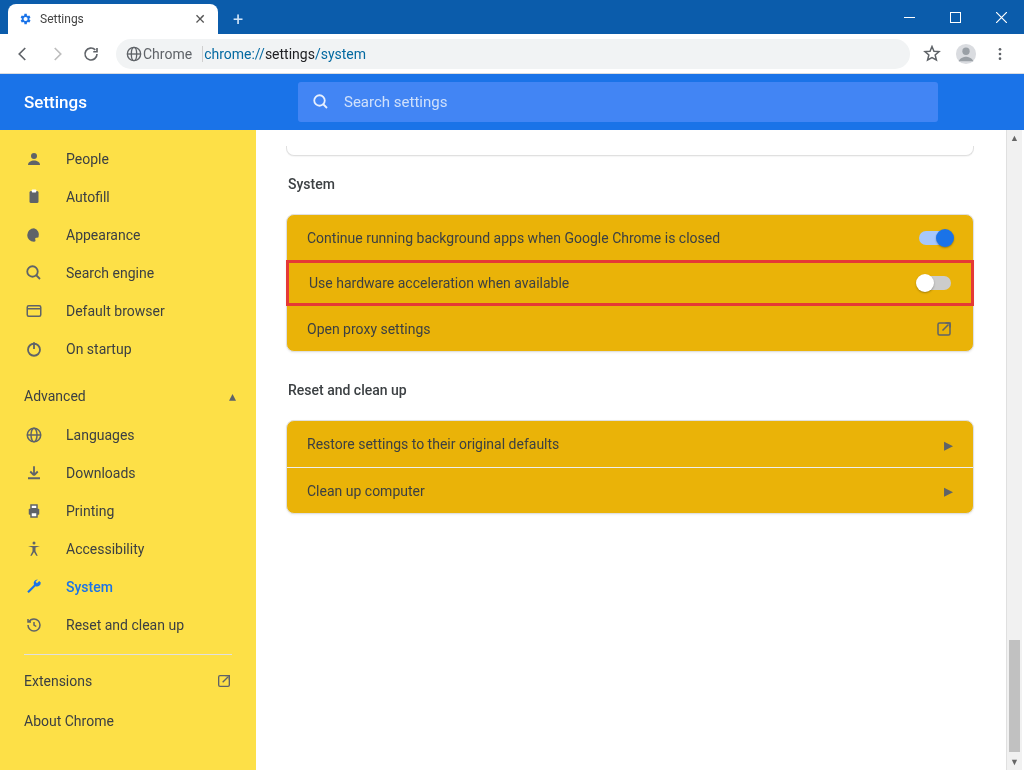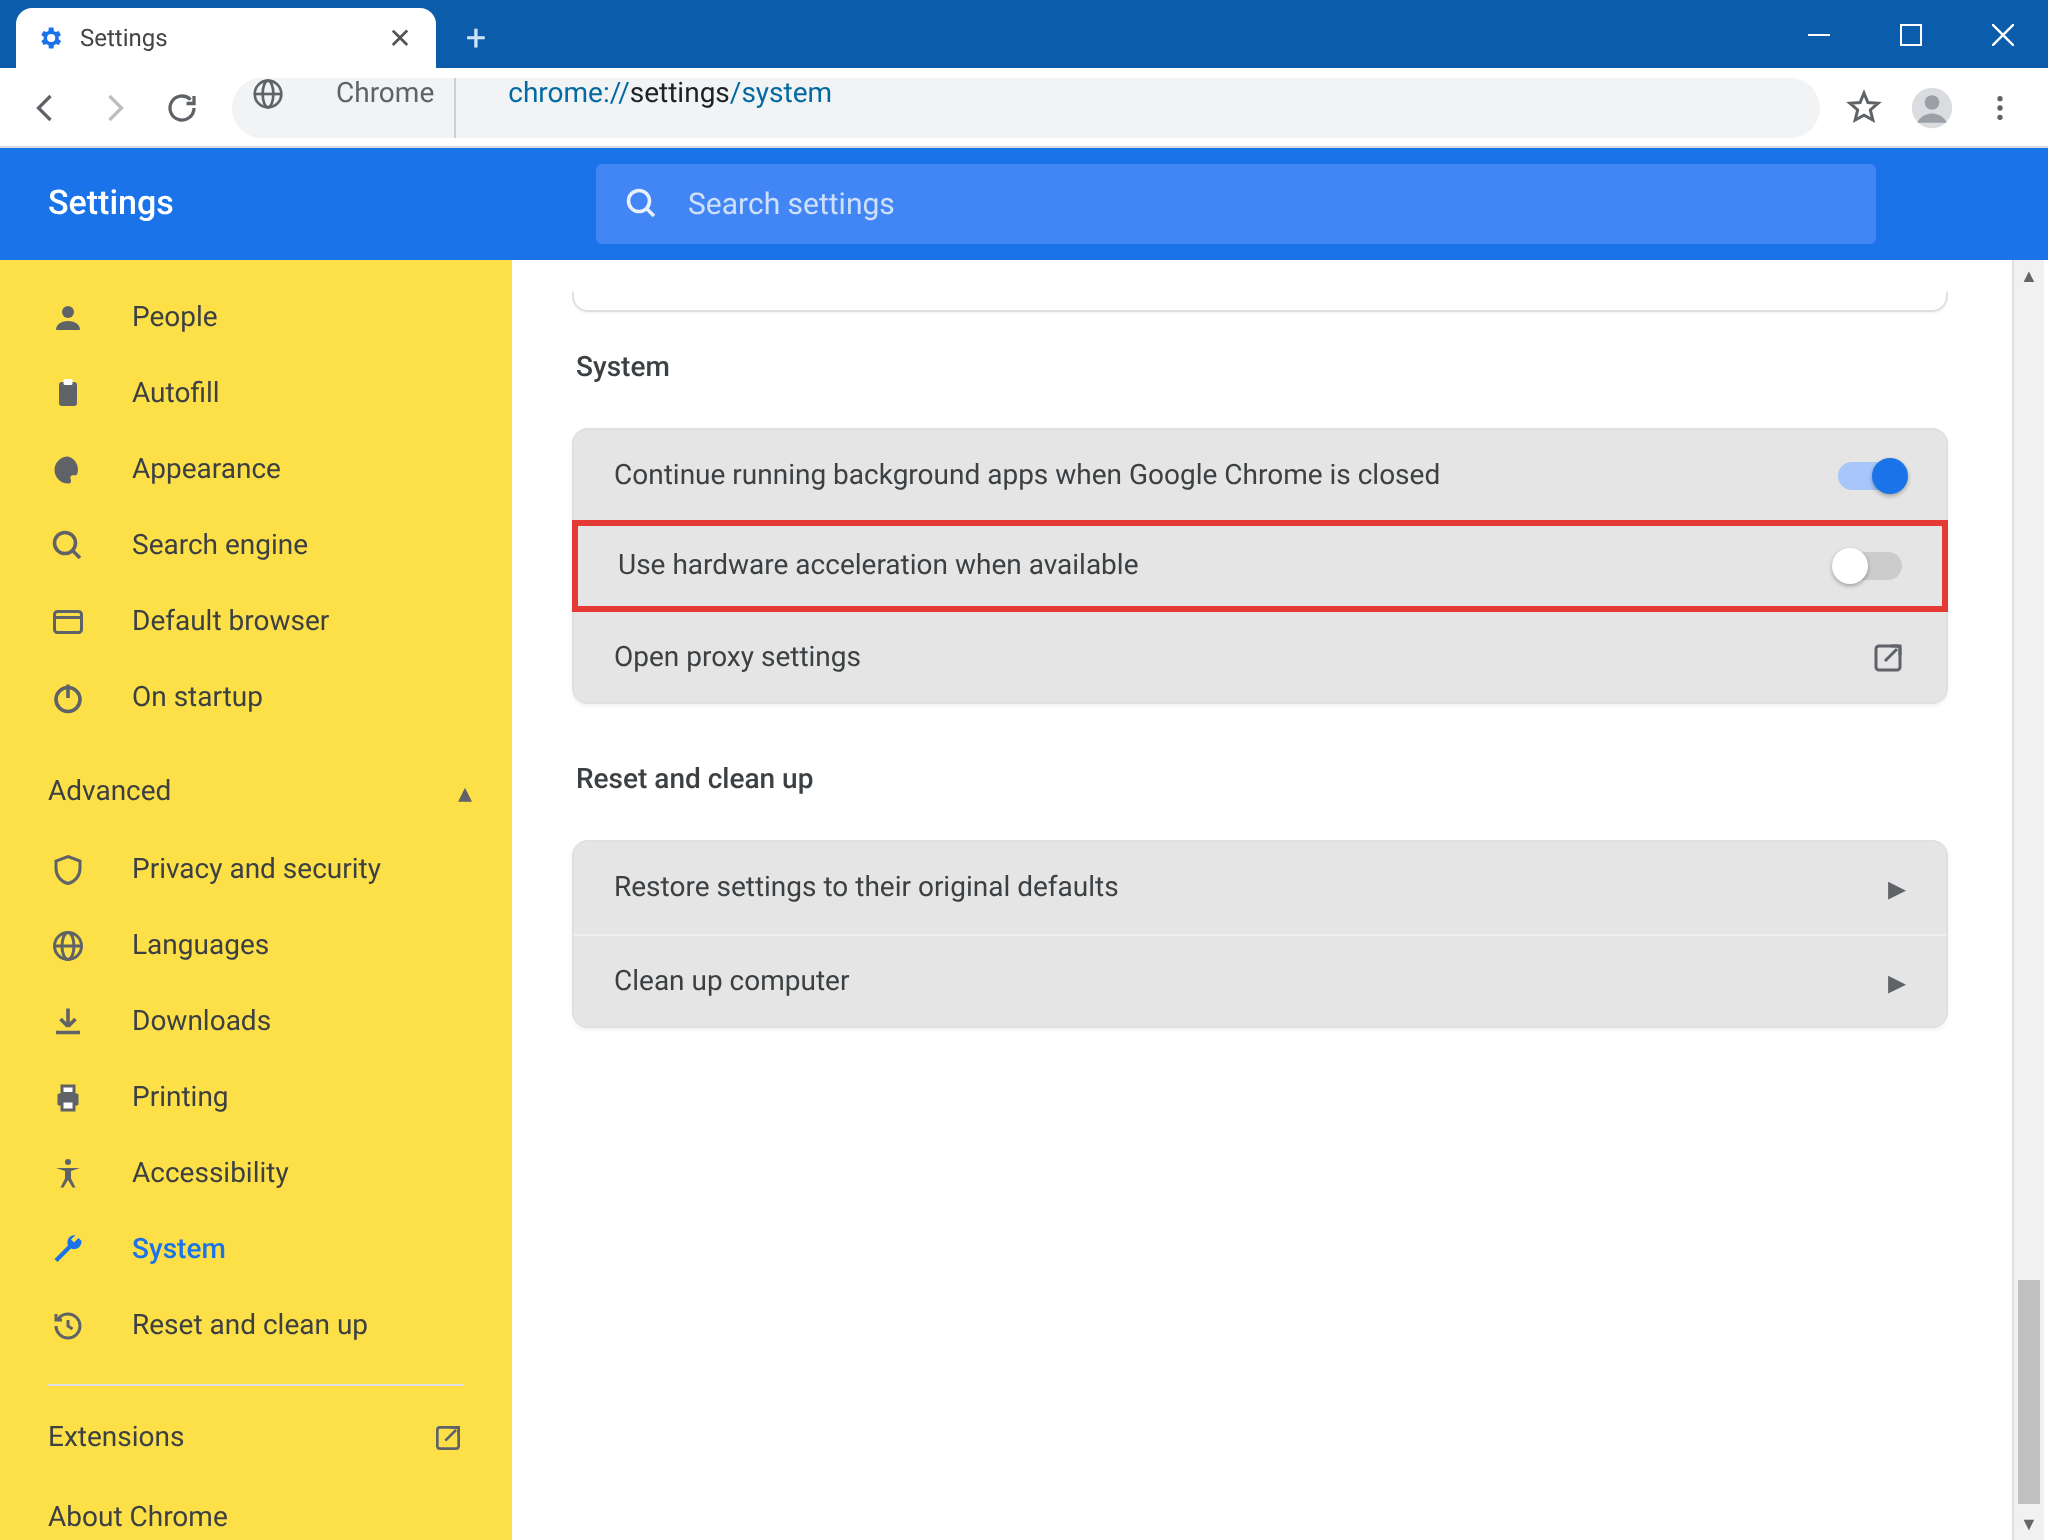--- a/index.html
+++ b/index.html
@@ -12,21 +12,21 @@
   .tab-title { font-size: 12px; color: #444; flex:1; }
   .tab-close { width:16px; height:16px; display:flex; align-items:center; justify-content:center; color:#555; cursor:pointer; font-size:14px;}
   .newtab { width:28px; height:28px; display:flex; align-items:center; justify-content:center; color:#cfe3f7; font-size:18px; cursor:pointer; margin-left:6px; margin-bottom:1px;}
   .win-controls { margin-left:auto; display:flex; height:34px; }
   .win-btn { width:46px; display:flex; align-items:center; justify-content:center; color:#fff; font-size:14px; cursor:pointer;}
   
   
   .toolbar { height: 40px; background:#fff; border-bottom:1px solid #dadce0; display:flex; align-items:center; padding:0 8px; gap:4px;}
   .nav-btn { width:30px; height:30px; display:flex; align-items:center; justify-content:center; color:#5f6368; border-radius:50%; cursor:pointer;}
   .nav-btn.disabled { color:#bdbdbd; cursor:default;}
-  .omnibox { flex:1; height:30px; background:#f1f3f4; border-radius:15px; display:flex; padding:0 10px; gap:26px; margin:0 6px;}
+  .omnibox { flex:1; height:30px; background:#f1f3f4; border-radius:15px; display:flex; align-items:center; padding:0 10px; gap:1px; margin:0 6px;}
   .omni-icon { color:#5f6368; display:flex; }
   .omni-label { font-size:14px; color:#5f6368; border-right:1px solid #cfcfcf; padding-right:10px;}
   .omni-url { font-size:14px; color:#202124; }
   .omni-url .dim { color:#0369a1; }
   .tb-right { display:flex; align-items:center; gap:10px; padding-right:4px;}
   .tb-icon { color:#5f6368; width:24px; height:24px; display:flex; align-items:center; justify-content:center; cursor:pointer;}
 
   
   .header { height:56px; background:#1a73e8; display:flex; align-items:center; padding-left:24px; color:#fff; }
   .header-title { font-size:17px; font-weight:500; }
@@ -44,21 +44,21 @@
   .side-item.active .icn { color:#1a73e8;}
   .adv-header { height:40px; display:flex; align-items:center; padding:0 20px 0 24px; font-size:14px; color:#3c4043; cursor:pointer; margin-top:8px;}
   .adv-header .chev { margin-left:auto; color:#5f6368;}
   .side-divider { height:1px; background:#e0e0e0; margin:10px 24px 6px 24px;}
   .ext-row { height:40px; display:flex; align-items:center; padding:0 24px; font-size:14px; color:#3c4043; cursor:pointer;}
   .ext-row .open-icon { margin-left:auto; color:#5f6368;}
 
   .main { flex:1; background:#fff; padding:16px 50px 0 30px; position:relative; overflow:hidden;}
   .stub-card { height:10px; border:1px solid #e0e0e0; border-top:none; border-radius:0 0 8px 8px; margin-bottom:20px; background:#fff; box-shadow:0 1px 1px rgba(0,0,0,0.04);}
   .section-title { font-size:14px; color:#3c4043; font-weight:500; margin:0 0 14px 2px;}
-  .card { border:1px solid #e0e0e0; border-radius:8px; background:#e5e5e5; box-shadow:0 1px 2px rgba(60,64,67,0.08); margin-bottom:30px;margin-top:22px;}
+  .card { border:1px solid #e0e0e0; border-radius:8px; background:#eab308; box-shadow:0 1px 2px rgba(60,64,67,0.08); margin-bottom:30px;margin-top:22px;}
   .row { min-height:46px; display:flex; align-items:center; padding:0 20px; font-size:14px; color:#3c4043; border-top:1px solid #eee; cursor:default;}
   .card .row:first-child { border-top:none;}
   .row.clickable { cursor:pointer;}
   .row .end { margin-left:auto; display:flex; align-items:center;}
   .highlight-row { border:3px solid #e53935; border-radius:0; margin:-1px; position:relative; z-index:2;gap:36px;}
 
   
   .toggle { width:34px; height:14px; background:#ccc; border-radius:7px; position:relative; cursor:pointer;}
   .toggle .knob { width:18px; height:18px; background:#fff; border-radius:50%; position:absolute; top:-2px; left:-1px; box-shadow:0 1px 2px rgba(0,0,0,0.3);}
   .toggle.on { background:#a7c7fa;}
@@ -225,28 +225,20 @@
           </svg>
         </span>
       <span>On startup</span>
     </div>
 
     <div class="adv-header">
       <span>Advanced</span>
       <span class="chev">▴</span>
     </div>
 
-    <div class="side-item">
-      <span class="icn">
-          <svg width="18" height="18" viewBox="0 0 24 24" fill="none" stroke="#5f6368" stroke-width="2">
-            <path d="M12 3l8 3v5c0 5-3.5 9-8 10-4.5-1-8-5-8-10V6z"></path>
-          </svg>
-        </span>
-      <span>Privacy and security</span>
-    </div>
     <div class="side-item">
       <span class="icn">
           <svg width="18" height="18" viewBox="0 0 24 24" fill="none" stroke="#5f6368" stroke-width="2">
             <circle cx="12" cy="12" r="9"></circle>
             <ellipse cx="12" cy="12" rx="4" ry="9"></ellipse>
             <line x1="3" y1="12" x2="21" y2="12"></line>
           </svg>
         </span>
       <span>Languages</span>
     </div>

